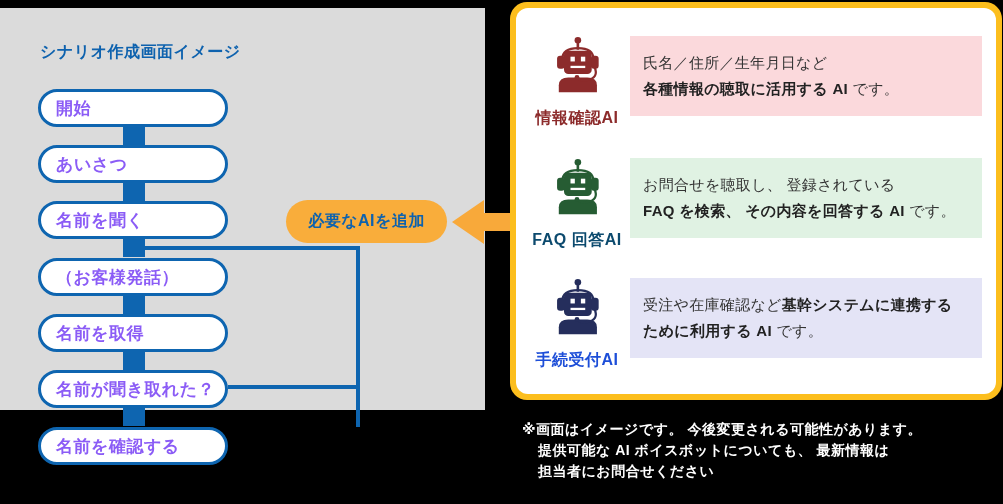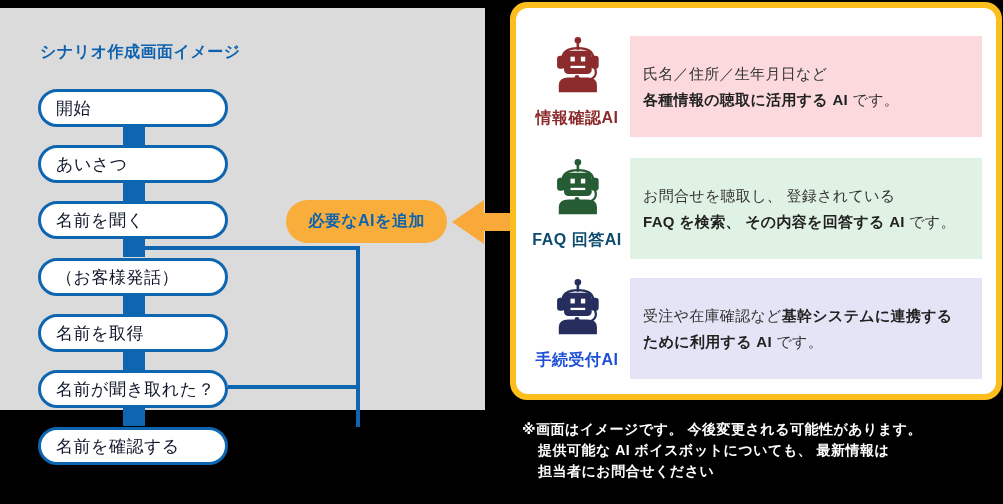--- a/index.html
+++ b/index.html
@@ -17,21 +17,21 @@
   .panel-title{
     position:absolute;left:40px;top:34px;
     font-size:16px;font-weight:bold;color:#0E62AE;letter-spacing:.5px;
   }
   .flow-node{
     position:absolute;left:38px;width:190px;height:38px;
     background:#fff;border:3px solid #0E65B0;border-radius:21px;
     box-sizing:border-box;
     display:flex;align-items:center;
     padding-left:15px;
-    font-size:17px;color:#0f172a;letter-spacing:.5px;
+    font-size:17px;color:#8b5cf6;letter-spacing:.5px;font-weight:bold;
   }
   .flow-node.branch{
     left:248px;width:226px;justify-content:center;padding-left:0;
   }
   .flow-connector{
     position:absolute;left:123px;width:22px;height:18px;background:#0E65B0;
   }
   .flow-line{position:absolute;background:#0E65B0;}
   .callout-pill{
     position:absolute;left:286px;top:192px;width:161px;height:43px;
@@ -57,21 +57,21 @@
   .ai-row.r1{top:156px;}
   .ai-row.r2{top:276px;}
   .icon-block{
     width:106px;display:flex;flex-direction:column;align-items:center;flex:0 0 106px;
   }
   .robot{width:52px;height:57px;display:block;}
   .ai-name{
     margin-top:15px;font-size:16px;font-weight:bold;white-space:nowrap;letter-spacing:.5px;
   }
   .desc{
-    width:352px;height:101px;box-sizing:border-box;flex:0 0 352px;
+    width:352px;height:80px;box-sizing:border-box;flex:0 0 352px;
     display:flex;flex-direction:column;justify-content:center;
     padding:8px 13px;
     font-size:15px;line-height:26px;color:#333;letter-spacing:.3px;
   }
   .desc b{color:#222;}
   
   .disclaimer{
     position:absolute;left:522px;top:419px;
     color:#fff;font-weight:bold;font-size:14px;line-height:21px;letter-spacing:.5px;
   }

